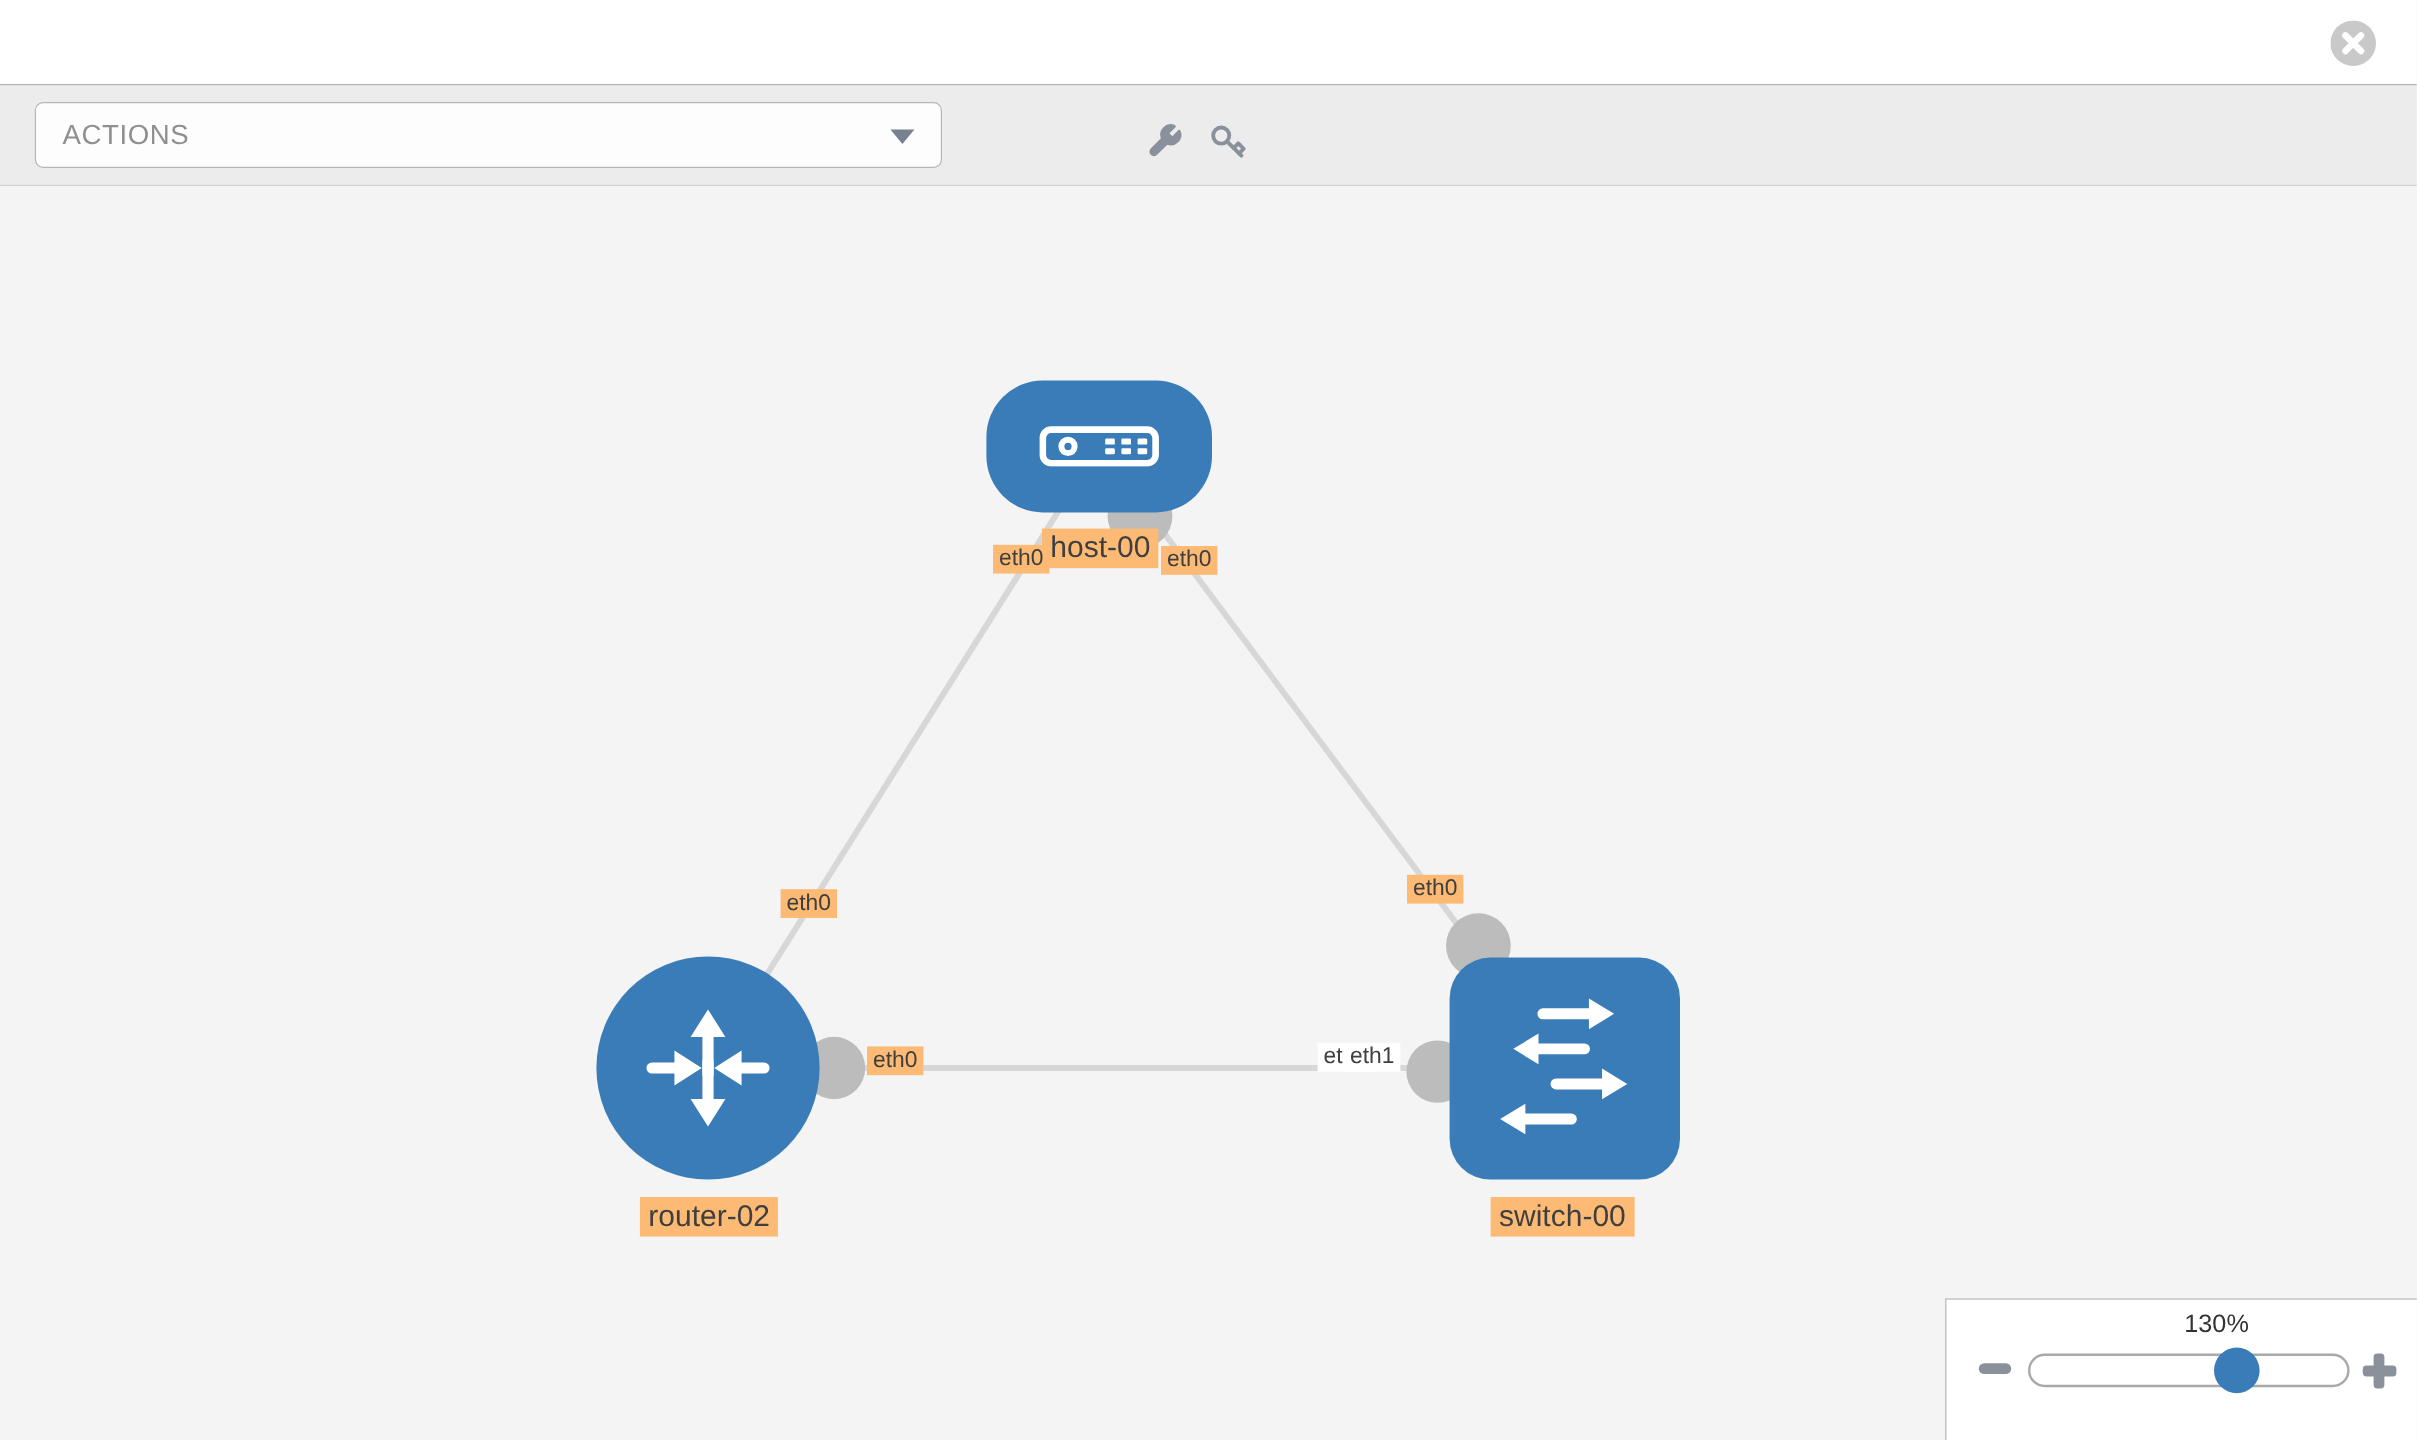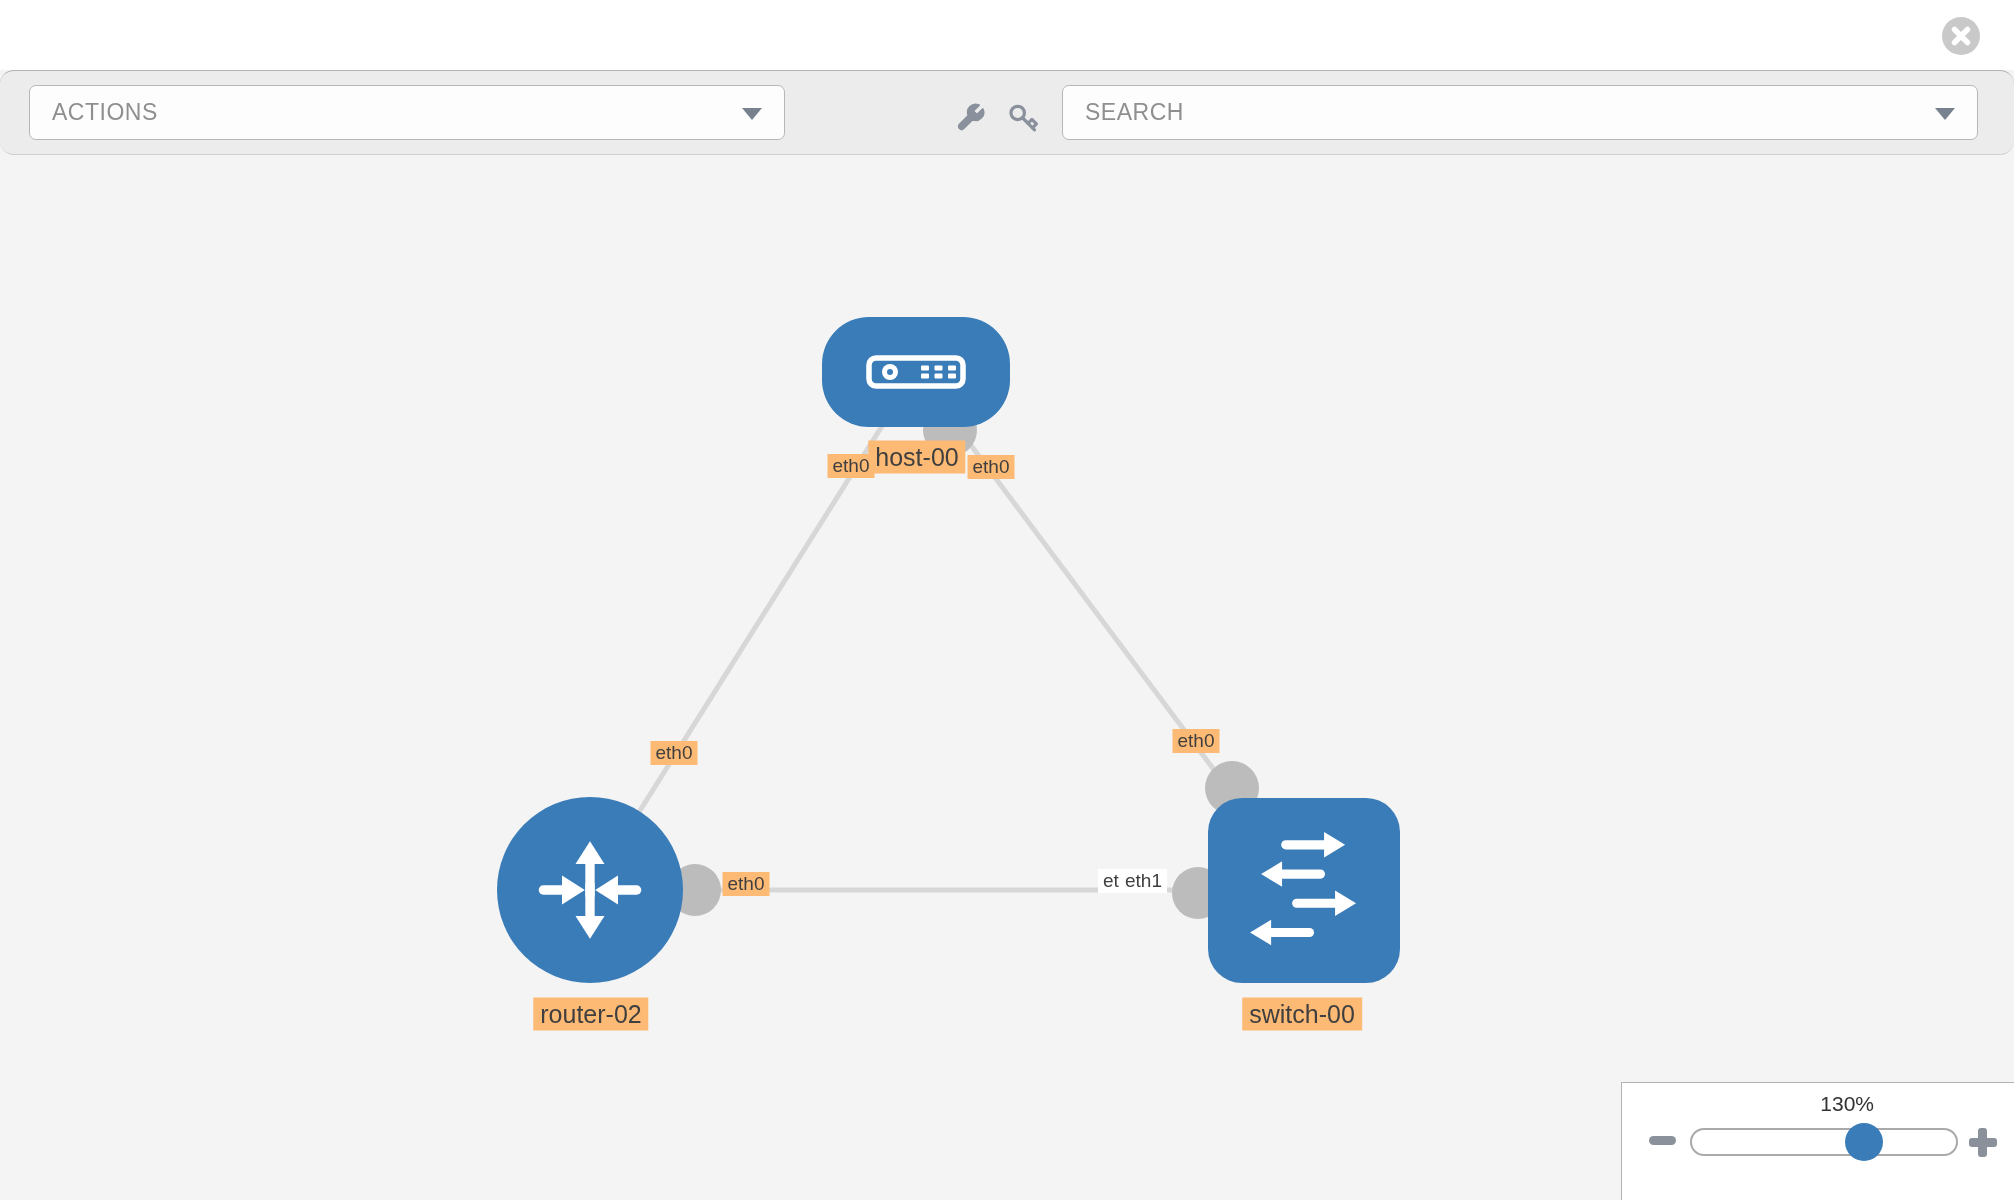--- a/index.html
+++ b/index.html
@@ -20,21 +20,20 @@
   }
   .close-btn {
     position: absolute; left: 1942px; top: 17px; width: 38px; height: 38px;
     border: none; background: transparent; padding: 0; cursor: pointer;
   }
   
   .toolbar {
     position: absolute; left: 0; top: 70px; width: 2014px; height: 85px;
     background: #ececec; border-top: 1px solid #b2b2b2; border-bottom: 1px solid #cfcfcf;
     box-sizing: border-box;
-    border-radius: 14px;
   }
   .select-box {
     position: absolute; top: 14px; height: 55px; box-sizing: border-box;
     background: #fdfdfd; border: 1px solid #b7b7b7; border-radius: 7px;
     display: flex; align-items: center; cursor: pointer;
   }
   .select-box .ph {
     padding-left: 22px; font-size: 23px; color: #8f8f8f; letter-spacing: .5px;
   }
   .caret {
@@ -134,24 +133,20 @@
   <button class="tool-btn key-btn">
     <svg width="31" height="31" viewBox="0 0 24 24">
       <g transform="translate(0,24) scale(1,-1)" fill="none" stroke="#8a919c" stroke-width="2.5" stroke-linecap="round" stroke-linejoin="round">
         <circle cx="7.5" cy="15.5" r="5.2"></circle>
         <path d="m20.5 2.5-9.3 9.3"></path>
         <path d="m15.5 7.5 3 3L22 7l-3-3"></path>
       </g>
     </svg>
   </button>
 
-  <div class="select-box search-box">
-    <span class="ph">SEARCH</span>
-    <span class="caret"></span>
-  </div>
 </div>
 
 <div class="canvas">
 
   <svg class="links-svg" width="2014" height="1044" viewBox="0 0 2014 1044">
     <g stroke="#d7d7d7" stroke-width="5">
       <line x1="590" y1="734" x2="916" y2="216"></line>
       <line x1="916" y1="216" x2="1304" y2="734"></line>
       <line x1="590" y1="734" x2="1304" y2="734"></line>
     </g>

